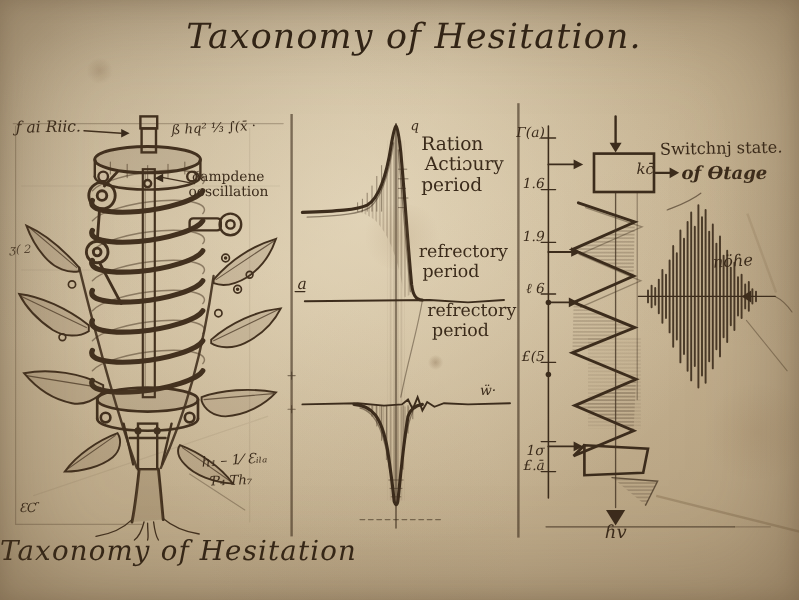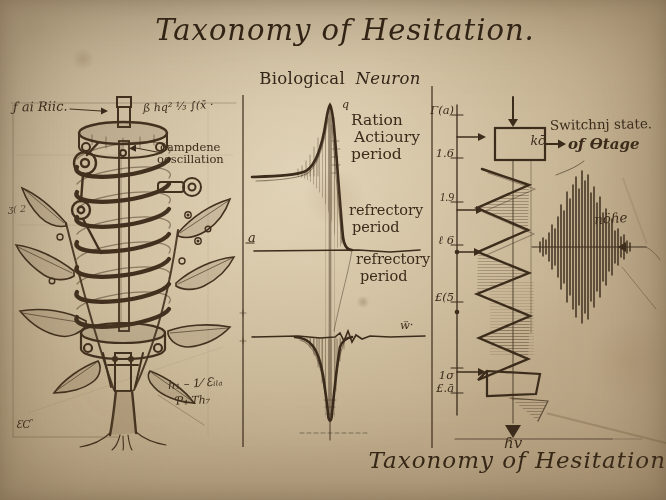--- a/index.html
+++ b/index.html
@@ -16,41 +16,37 @@
   }
   .canvas::after{
     content:"";position:absolute;inset:0;pointer-events:none;
     box-shadow:inset 0 0 90px rgba(85,64,40,.5), inset 0 0 18px rgba(85,64,40,.25);
   }
   .ann{position:absolute;white-space:nowrap;line-height:1.05;}
   .it{font-style:italic;}
   .title-top{position:absolute;top:13px;left:0;right:0;text-align:center;
     font-size:29px;font-style:italic;font-weight:500;color:#2e2114;
     letter-spacing:1px;transform:translateX(12px);}
-  .title-bottom{position:absolute;top:447px;left:0;right:0;text-align:right;
+  .title-bottom{position:absolute;top:447px;left:0;right:0;text-align:left;
     font-size:23px;font-style:italic;font-weight:500;color:#33251628;color:#332516;letter-spacing:1px;}
   .hdr{position:absolute;top:69px;text-align:center;font-size:16.5px;color:#33261a;letter-spacing:.3px;}
   .divider{position:absolute;width:1.5px;background:rgba(62,45,28,.6);}
   .stain{position:absolute;border-radius:50%;pointer-events:none;}
   .crease{position:absolute;height:1.5px;background:rgba(110,85,55,.3);pointer-events:none;}
   svg{position:absolute;overflow:visible;}
   svg *{vector-effect:none;}
 </style>
 </head>
 <body>
 
 <div class="canvas">
 
   <div class="title-top">Taxonomy of Hesitation.</div>
   <div class="title-bottom">Taxonomy of Hesitation</div>
 
-  <div class="hdr" style="left:250px;width:180px;">
-    <span>Biological</span>
-    <span class="it" style="margin-left:5px;">Neuron</span>
-  </div>
 
   <div class="divider" style="left:242px;top:95px;height:352px;"></div>
   <div class="divider" style="left:431px;top:86px;height:362px;"></div>
 
   <svg style="left:8px;top:95px;" width="232" height="355" viewBox="0 0 232 355">
     <g stroke="#43311f" fill="none" stroke-linecap="round">
 
       <g opacity=".28" stroke-width="1">
         <path d="M3,8 H228"></path>
           <path d="M5,10 V342"></path>
@@ -327,21 +323,21 @@
         <path d="M108,147 V157 M111,143 V161 M114,145 V159 M117,138 V166 M120,130 V174 M123,134 V170 M126,122 V182 M129,110 V194 M132,116 V188 M135,97 V207 M138,104 V200 M141,90 V214 M144,82 V222 M147,94 V210 M150,76 V228 M153,86 V218 M156,80 V224 M159,98 V206 M162,92 V212 M165,108 V196 M168,102 V202 M171,118 V186 M174,114 V190 M177,128 V176 M180,124 V180 M183,136 V168 M186,134 V170 M189,142 V162 M192,140 V164 M195,146 V158 M198,148 V156" stroke-width="1.6" opacity=".9"></path>
         <path d="M186,152 L194,147 L194,157 Z" fill="#3c2c1c" stroke="none"></path>
         <path d="M214,152 C220,155 224,159 228,165" stroke-width=".9" opacity=".5"></path>
         <path d="M190,172 L224,214" stroke-width=".9" opacity=".4"></path>
       </g>
     </g>
   </svg>
 
   <span class="ann it" style="left:412px;top:104px;width:42px;text-align:right;font-size:11.5px;">Γ(a)</span>
   <span class="ann it" style="left:412px;top:147px;width:42px;text-align:right;font-size:11.5px;">1.6</span>
-  <span class="ann it" style="left:412px;top:191px;width:42px;text-align:right;font-size:11.5px;font-family:Liberation Serif, serif;">1.9</span>
+  <span class="ann it" style="left:412px;top:191px;width:42px;text-align:right;font-size:11.5px;">1.9</span>
   <span class="ann it" style="left:412px;top:234px;width:42px;text-align:right;font-size:11.5px;">ℓ 6</span>
   <span class="ann it" style="left:412px;top:291px;width:42px;text-align:right;font-size:11.5px;">£(5</span>
   <span class="ann it" style="left:412px;top:357px;width:42px;text-align:right;font-size:11.5px;margin-top:12px;">1σ</span>
   <span class="ann it" style="left:412px;top:382px;width:42px;text-align:right;font-size:11.5px;">£.ā</span>
 
   <span class="ann it" style="left:495px;top:134px;width:50px;text-align:right;font-size:12.5px;">kc̄</span>
   <span class="ann" style="left:550px;top:117px;font-size:13.5px;transform:rotate(-1deg);">Switchnj state.</span>
   <span class="ann it" style="left:568px;top:137px;font-size:15px;font-weight:bold;">oƒ Ɵtage</span>
   <span class="ann it" style="left:594px;top:211px;font-size:13.5px;transform:rotate(-4deg);">nöɦe</span>
   <span class="ann it" style="left:504px;top:436px;font-size:15px;">ɦv</span>

